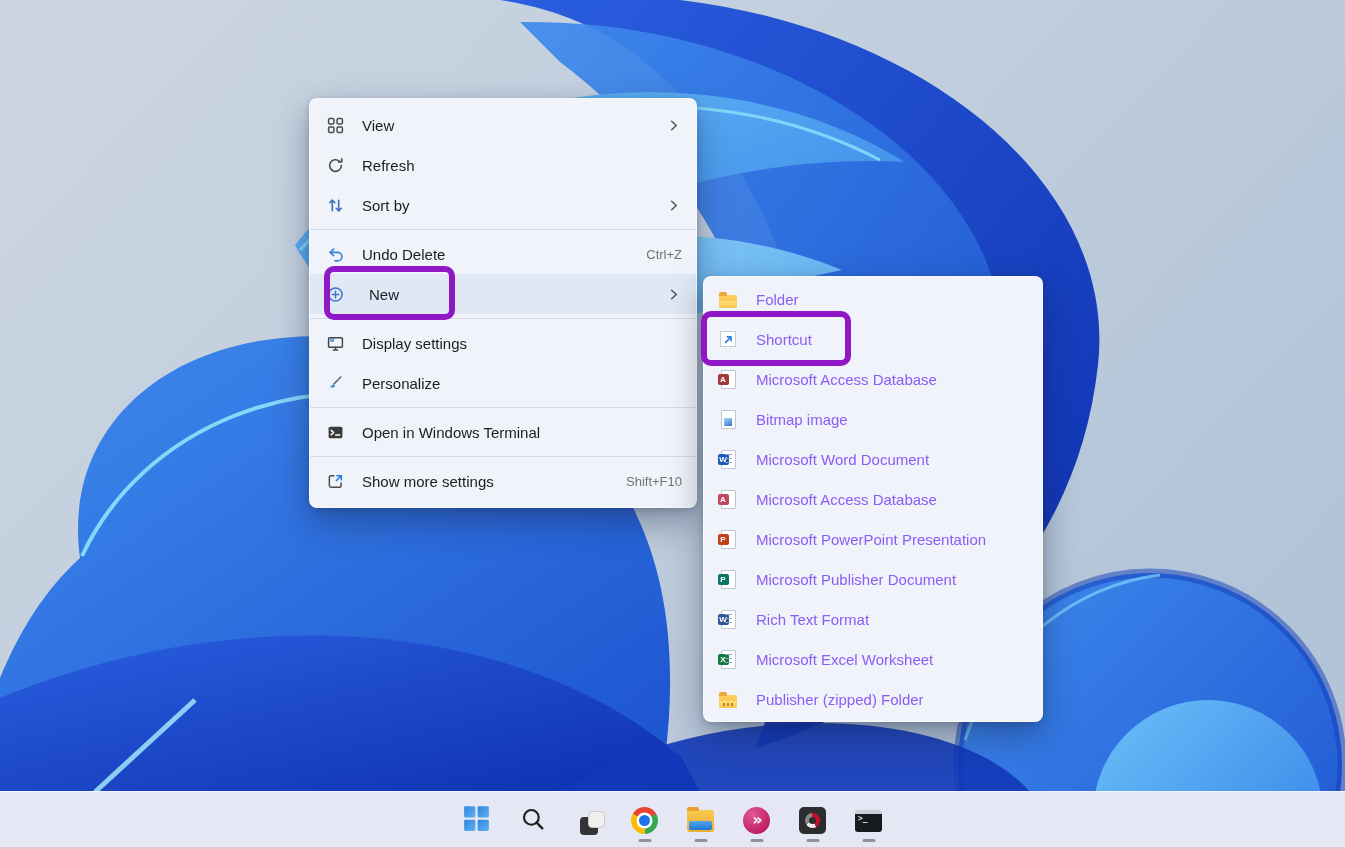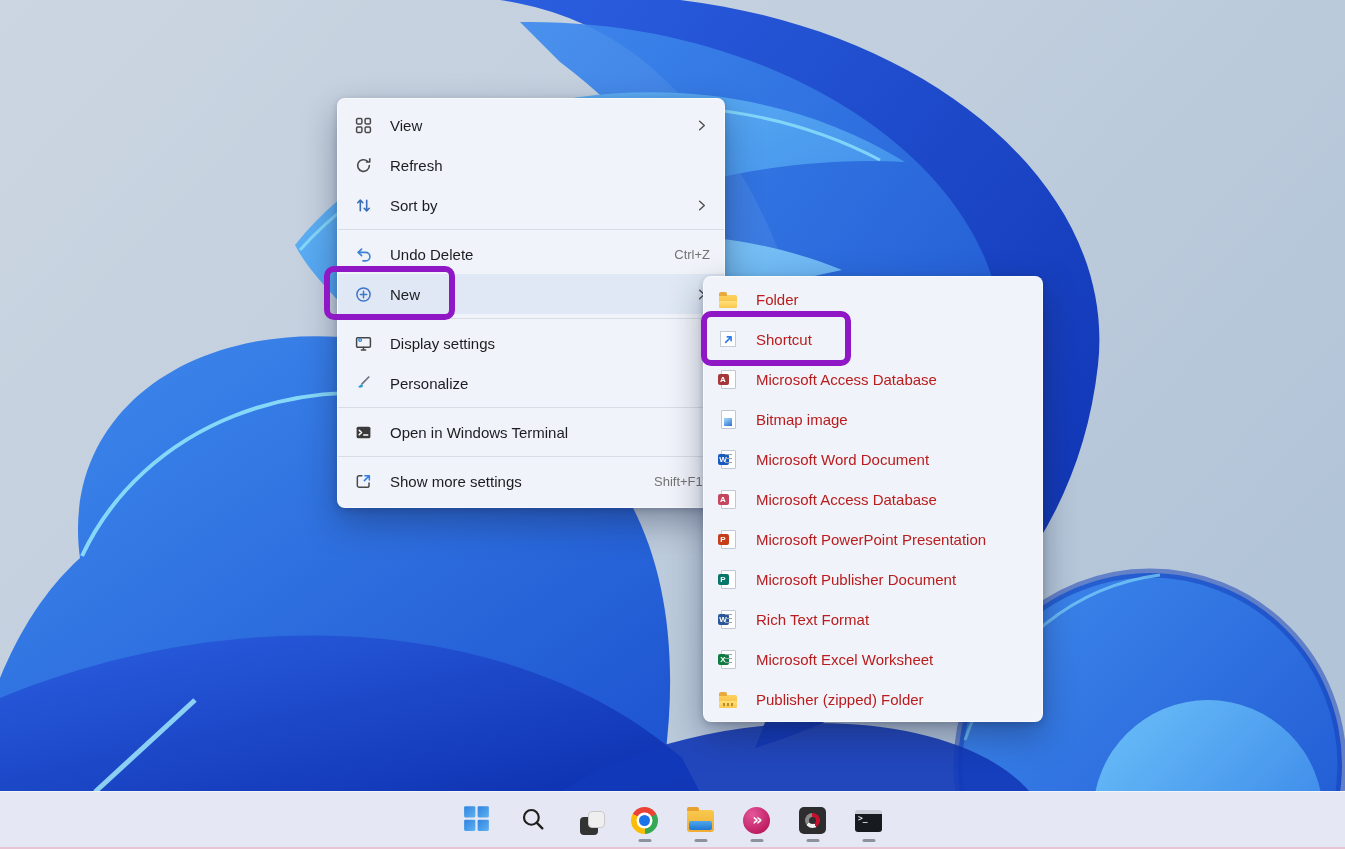--- a/index.html
+++ b/index.html
@@ -6,34 +6,34 @@
   html,body { width:1345px; height:849px; overflow:hidden; font-family:"Liberation Sans", sans-serif; }
   .stage { position:relative; width:1345px; height:849px; background:#bfccdc; }
 
   
   .wallpaper { position:absolute; inset:0; z-index:0; }
 
   
   .menu { position:absolute; background:#f0f3f9; border-radius:8px;
           box-shadow:0 14px 34px rgba(20,30,60,.38), 0 2px 6px rgba(20,30,60,.2);
           border:1px solid rgba(255,255,255,.55); padding:6px 0; }
-  .menu-main { left:337px; top:98px; width:388px; z-index:20; }
+  .menu-main { left:309px; top:98px; width:388px; z-index:20; }
   .menu-sub  { left:703px; top:276px; width:340px; z-index:30; padding:2px 0; }
 
   .mi { height:40px; display:flex; align-items:center; padding:0 14px 0 16px; cursor:default; }
-  .mi.hovered { background:#dfe8f4; }
+  .mi.hovered { background:#dfe8f4;gap:7px; }
   .mi .ic { width:18px; height:18px; display:flex; align-items:center; justify-content:center; flex:0 0 18px; }
   .mi .lbl { margin-left:18px; font-size:15px; color:#1b1d20; white-space:nowrap; }
   .mi .accel { margin-left:auto; font-size:13px; color:#737373; }
   .mi .chev { margin-left:auto; width:16px; height:16px; display:flex; align-items:center; }
   .sep { height:1px; background:#d8dce5; margin:4px 0; }
 
   .smi { height:40px; display:flex; align-items:center; padding:0 14px; }
   .smi .sic { width:20px; height:22px; display:flex; align-items:center; justify-content:center; flex:0 0 20px; }
-  .smi .lbl { margin-left:18px; font-size:15px; color:#b91c1c; white-space:nowrap; }
+  .smi .lbl { margin-left:18px; font-size:15px; color:#8b5cf6; white-space:nowrap; }
 
   
   .hl-box { position:absolute; border:6px solid var(--highlight-purple,#8f17c6); border-radius:10px; z-index:40; pointer-events:none; }
   .hl-new      { left:324px; top:266px; width:131px; height:54px; }
   .hl-shortcut { left:701px; top:311px; width:150px; height:55px; }
 
   
   .fold { width:18px; height:13px; position:relative; background:linear-gradient(#fdd25e,#f5b63e); border-radius:2px; margin-top:4px; }
   .fold::before { content:""; position:absolute; top:-3px; left:0; width:8px; height:4px; background:#e9a93c; border-radius:2px 2px 0 0; }
   .fold::after  { content:""; position:absolute; bottom:0; left:0; right:0; height:7px; background:linear-gradient(#ffe07a,#fbc74e); border-radius:1px 1px 2px 2px; }

